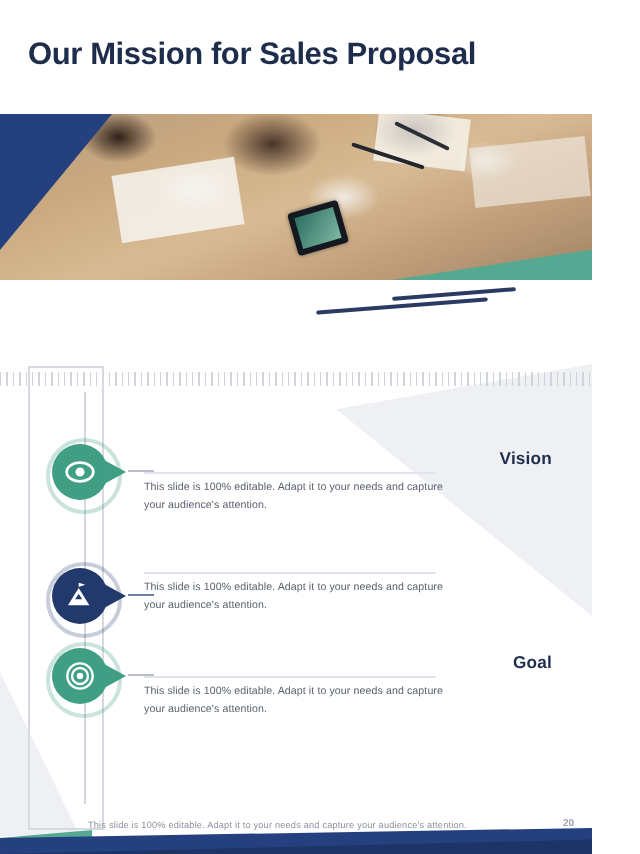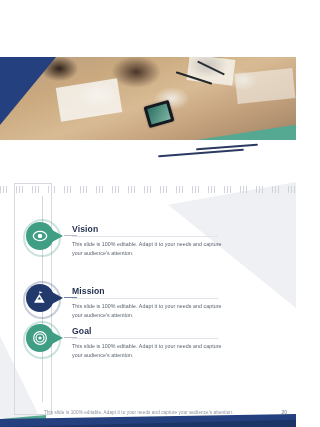--- a/index.html
+++ b/index.html
@@ -160,20 +160,21 @@
   .lead{
     position:absolute;left:38px;top:13px;width:13px;height:1px;
     background:#b9bec8;
   }
   .lead.navy{background:#6d7fa8;}
 
   .txt{flex:1;padding-top:2px;}
   .heading{
     font-size:8.6px;font-weight:bold;color:#1f2d4d;margin:0 0 2px 0;
     letter-spacing:.1px;
+    text-align:right;
   }
   .hr{
     width:146px;height:1px;background:#e1e4ea;margin:0 0 3px 0;
   }
   .body{
     font-size:5.3px;color:#5a616e;line-height:1.65;margin:0;width:150px;
     letter-spacing:.05px;
   }
 
   
@@ -199,20 +200,23 @@
   .page-num{
     position:absolute;right:9px;bottom:12px;
     font-size:5px;color:#9aa0ac;font-weight:bold;
   }
 </style>
 </head>
 <body>
 
 <div class="slide">
 
+  <div class="title-bar">
+    <div class="title">Our Mission for Sales Proposal</div>
+  </div>
 
   <div class="hero">
     <div class="hero-photo"></div>
     <div class="hero-paper1"></div>
     <div class="hero-paper2"></div>
     <div class="hero-paper3"></div>
     <div class="hero-pen1"></div>
     <div class="hero-pen2"></div>
     <div class="hero-tablet"></div>
     <div class="hero-navy"></div>
@@ -260,21 +264,20 @@
           <svg width="16" height="16" viewBox="0 0 24 24" aria-hidden="true">
             <path d="M3 19 L11 6 L19 19 Z" fill="#ffffff"></path>
             <path d="M11 6 L11 2 L16 3.6 L11 5.2 Z" fill="#ffffff"></path>
             <path d="M8.4 14.4 L11 10.4 L13.6 14.4 Z" fill="#22396c"></path>
           </svg>
         </div>
         <div class="arrow navy"></div>
         <div class="lead navy"></div>
       </div>
       <div class="txt">
-        <div class="heading">Mission</div>
         <div class="hr"></div>
         <div class="body">This slide is 100% editable. Adapt it to your needs and capture your audience's attention.</div>
       </div>
     </div>
 
     <div class="row r3">
       <div class="badge-wrap">
         <div class="badge green">
           <div class="halo"></div>
           <svg width="16" height="16" viewBox="0 0 24 24" aria-hidden="true">

